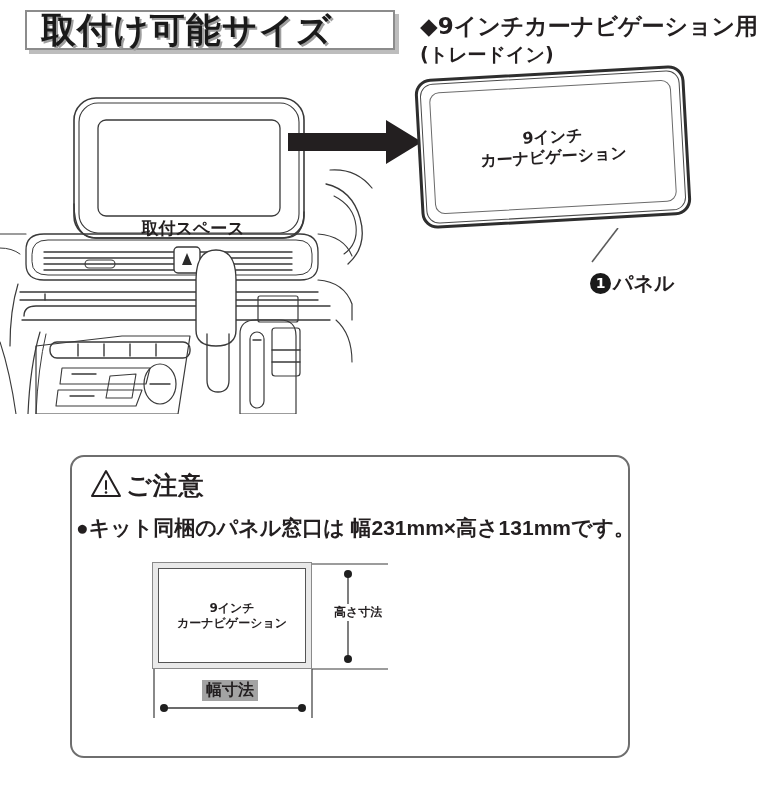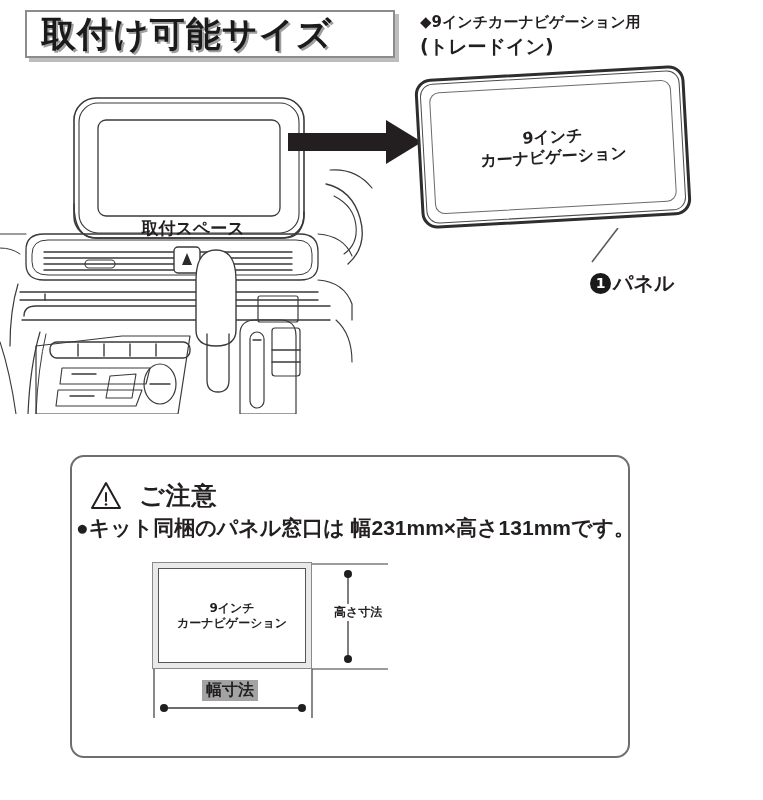--- a/index.html
+++ b/index.html
@@ -15,21 +15,21 @@
     font-family: "Liberation Sans", "DejaVu Sans", sans-serif;
     color: #231f20;
   }
 
   
   #title-box {
     position: absolute;
     left: 25px;
     top: 10px;
     width: 370px;
-    height: 48px;
+    height: 40px;
     border: 2px solid #8c8c8c;
     background: #ffffff;
     box-shadow: 4px 4px 0 0 #bdbdbd;
     box-sizing: border-box;
   }
   #title-text {
     position: absolute;
     left: 14px;
     top: 50%;
     transform: translateY(-50%);
@@ -43,21 +43,21 @@
   }
 
   
   #nav-header {
     position: absolute;
     left: 420px;
     top: 14px;
     width: 340px;
   }
   #nav-header-main {
-    font-size: 15px;
+    font-size: 23px;
     font-weight: bold;
     white-space: nowrap;
     letter-spacing: 0px;
     line-height: 1.1;
     font-family: "DejaVu Sans", "Liberation Sans", sans-serif;
   }
   #nav-header-sub {
     font-size: 19px;
     font-weight: bold;
     margin-top: 3px;
@@ -189,24 +189,23 @@
     width: 560px;
     height: 303px;
     border: 2px solid #6e6e6e;
     border-radius: 14px;
     background: #ffffff;
     box-sizing: border-box;
   }
   #caution-heading {
     position: absolute;
     left: 18px;
-    top: 22px;
+    top: 12px;
     display: flex;
-    align-items: center;
-    gap: 17px;
+    gap: 4px;
   }
   #warning-triangle { display: block; }
   #caution-heading-text {
     font-size: 25px;
     font-weight: bold;
     letter-spacing: 1px;
     font-family: "DejaVu Sans", "Liberation Sans", sans-serif;
   }
   #caution-body {
     position: absolute;

